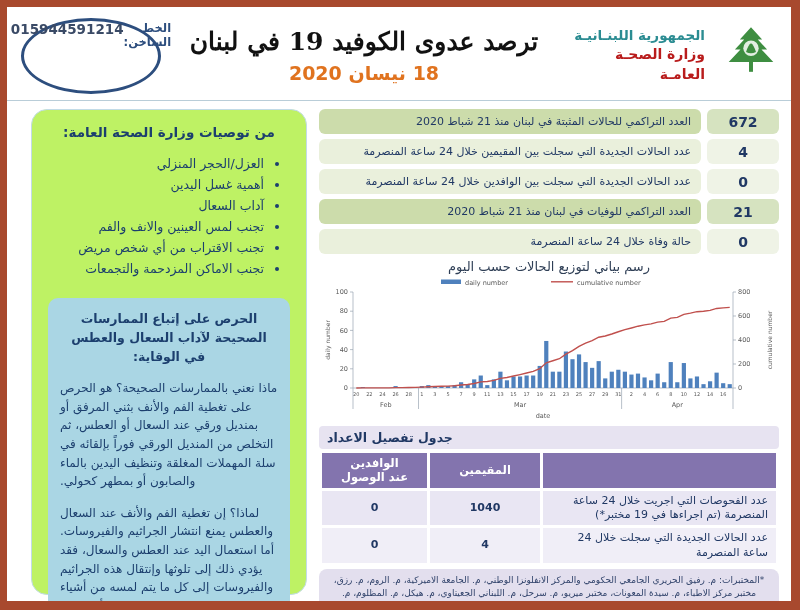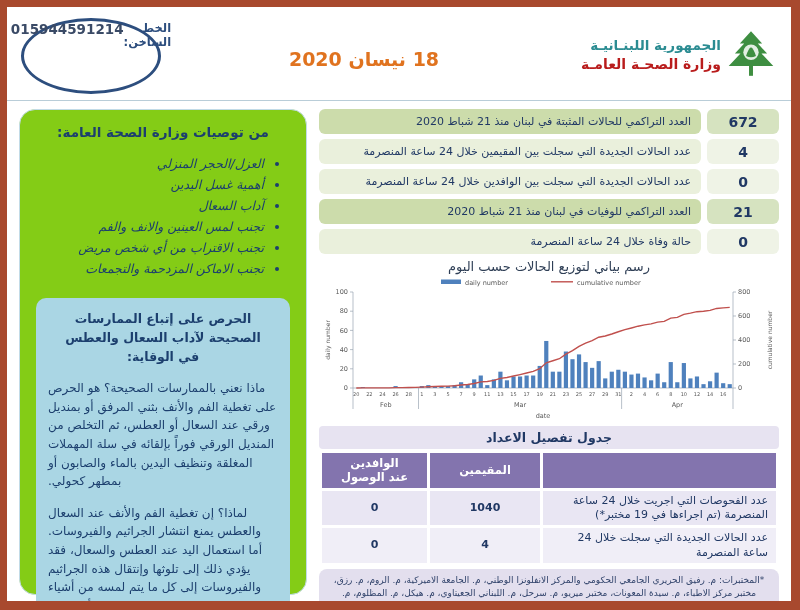--- a/index.html
+++ b/index.html
@@ -4,21 +4,21 @@
 <style>
   * { margin:0; padding:0; box-sizing:border-box; }
   body { background:#888; font-family:"DejaVu Sans", sans-serif; }
   .page {
     width:800px; height:610px; background:#ffffff; overflow:hidden;
     border:7px solid #a8492e; border-bottom-width:9px; border-right-width:9px;
     direction:rtl; position:relative;
   }
   
   .header { display:flex; align-items:center; padding:8px 14px 4px; height:94px; border-bottom:1px solid #b9cdd8; }
-  .ministry { display:flex; align-items:center; gap:4px; width:210px; }
+  .ministry { display:flex; align-items:flex-start; gap:20px; width:210px; }
   .cedar { width:52px; height:52px; flex:0 0 auto; }
   .ministry-text { text-align:right; line-height:1.4; }
   .ministry-l1 { color:#2b8c92; font-weight:bold; font-size:13.5px; }
   .ministry-l2 { color:#b91c1c; font-weight:bold; font-size:14px; }
   .head-center { flex:1; text-align:center; }
   .main-title { color:#111; font-weight:bold; font-size:25px; font-family:"DejaVu Serif", serif; }
   .date { color:#e0731f; font-weight:bold; font-size:19px; margin-top:6px; }
   .hotline { width:140px; height:76px; border:3px solid #2d4e7e; border-radius:50%;
     display:flex; flex-direction:row; justify-content:center; align-items:flex-start; color:#2d4e7e; flex:0 0 auto;font-weight:bold; }
   .hotline .hl-label { font-size:11.5px; }
@@ -32,39 +32,39 @@
     font-size:14px; display:flex; align-items:center; justify-content:center; min-height:25px; }
   .stat-label { flex:1; border-radius:6px; background:#eaf0dc; color:#203864; font-size:11px;
     display:flex; align-items:center; justify-content:flex-start; padding:0 10px; min-height:25px; line-height:1.25; text-align:right; }
   .stat-num.hl { background:#d6e3c0; }
   .stat-label.hl { background:#ccdcab; }
   
   .chart-title { text-align:center; color:#2f3f56; font-size:13px; margin:4px 0 0; }
   .chart-wrap { direction:ltr; }
   .chart-wrap svg { display:block; width:100%; height:150px; }
   
-  .table-title { background:#e7e3f1; border-radius:4px; text-align:center; color:#203864;
-    font-weight:bold; font-size:12.5px; padding:4px 0; margin-top:2px; }
+  .table-title { background:#e7e3f1; border-radius:4px; text-align:left; color:#203864;
+    font-weight:bold; font-size:12.5px; padding:4px 8px; margin-top:2px; }
   table.detail { width:100%; border-collapse:separate; border-spacing:3px; margin-top:1px; }
   table.detail th { background:#8374ae; color:#ffffff; font-size:11.5px; font-weight:bold;
     text-align:center; padding:3px 4px; line-height:1.25; }
   table.detail td { color:#203864; font-size:11px; padding:3px 8px; line-height:1.3; }
   td.row-label { background:#e9e6f3; text-align:right; }
   td.cell-val { background:#e9e6f3; text-align:center; font-weight:bold; font-size:12.5px; width:105px; }
   tr.r2 td { background:#f0eef7; }
   
   .footnote { background:#e3dfee; border-radius:8px; margin-top:3px; padding:5px 10px;
     color:#31436b; font-size:9px; text-align:center; line-height:1.5; }
   
   .reco-col { width:288px; flex:0 0 auto; }
-  .reco-outer { background:#84cc16; border:1px solid #c2dbe7; border-radius:16px;
-    padding:14px 16px 12px; height:486px; }
+  .reco-outer { background:#bef264; border:1px solid #c2dbe7; border-radius:16px;
+    padding:14px 16px 12px; height:486px;margin-left:12px; }
   .reco-title { text-align:center; color:#1c3f6e; font-weight:bold; font-size:13.5px; margin-bottom:16px; }
   .reco-list { list-style:disc; padding-right:26px; color:#1c3f6e; font-size:12.5px; }
-  .reco-list li { margin:6px 0;font-style:italic; }
+  .reco-list li { margin:6px 0; }
   .reco-inner { background:#aad6e4; border-radius:10px; padding:12px 12px; margin-top:22px; }
   .prev-title { text-align:center; color:#1c3f6e; font-weight:bold; font-size:12.5px; line-height:1.5; }
   .prev-par { color:#1c3f6e; font-size:12px; line-height:1.55; text-align:left; margin-top:13px; }
 </style>
 </head>
 <body>
 
 <div class="page">
 
   <div class="header">
@@ -76,20 +76,21 @@
         </g>
         <circle cx="20" cy="18" r="6.2" fill="#ffffff" opacity="0.85"></circle>
         <path d="M16 21 q2-6 4-7 q2 1 4 7 q-4 2 -8 0 z" fill="#3e8e41"></path>
       </svg>
       <div class="ministry-text">
         <div class="ministry-l1">الجمهورية اللبنـانيـة</div>
         <div class="ministry-l2">وزارة الصحـة العامـة</div>
       </div>
     </div>
     <div class="head-center">
+      <div class="main-title">ترصد عدوى الكوفيد 19 في لبنان</div>
       <div class="date">18 نيسان 2020</div>
     </div>
     <div class="hotline">
       <div class="hl-label">الخط الساخن:</div>
       <div class="hl-num">1214</div>
       <div class="hl-num">01594459</div>
     </div>
   </div>
 
   <div class="main">

